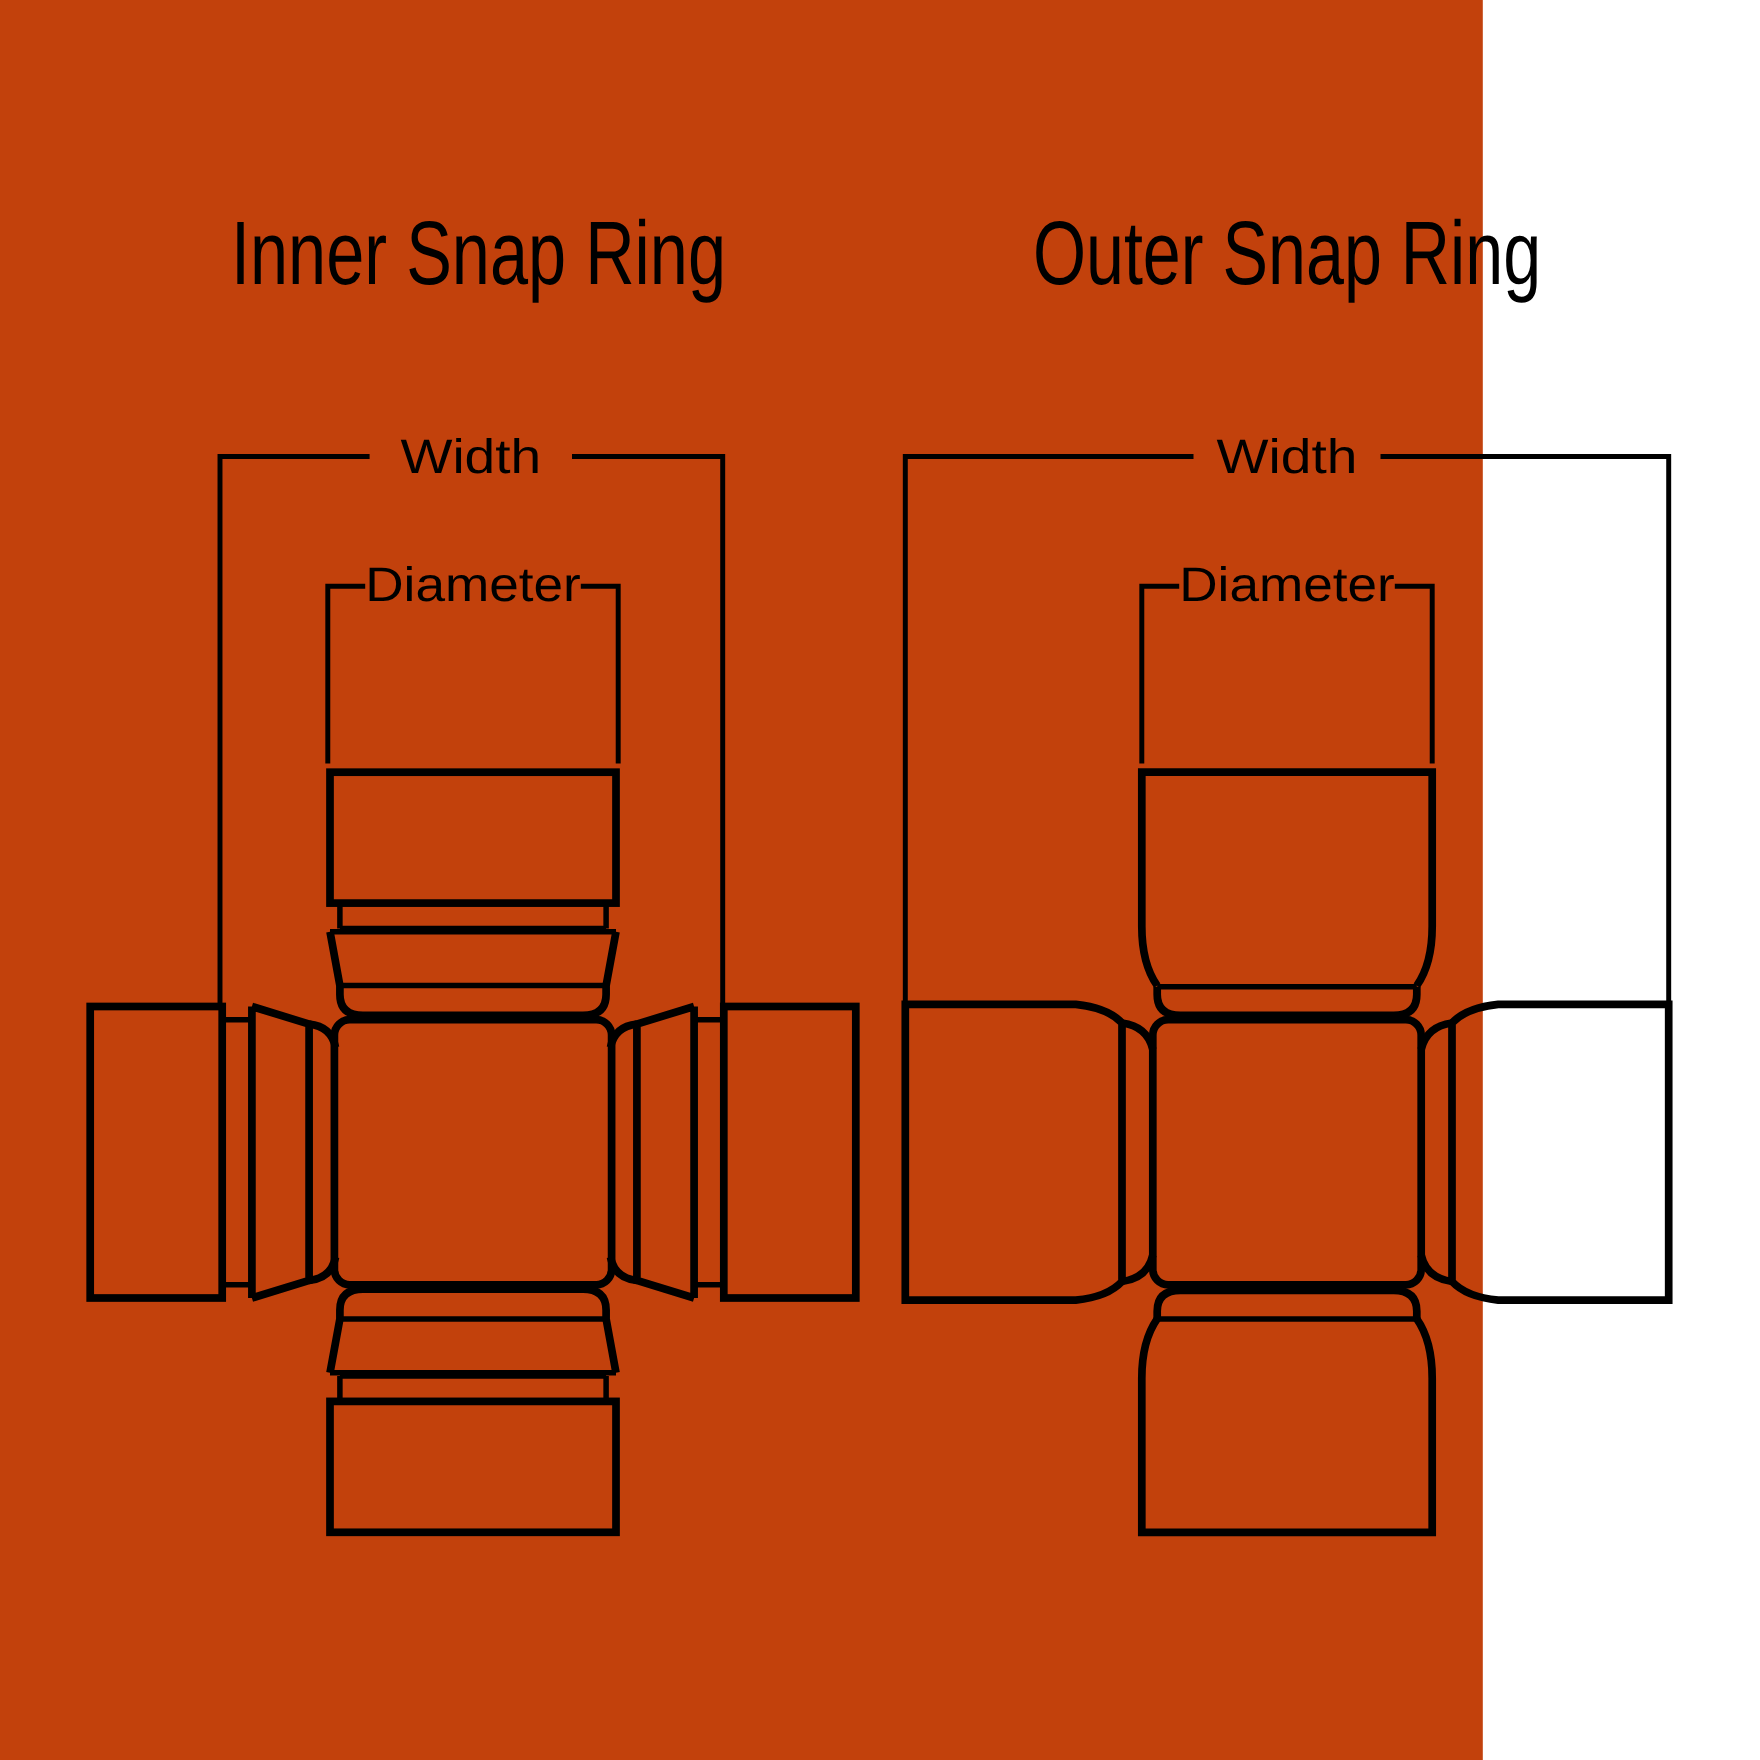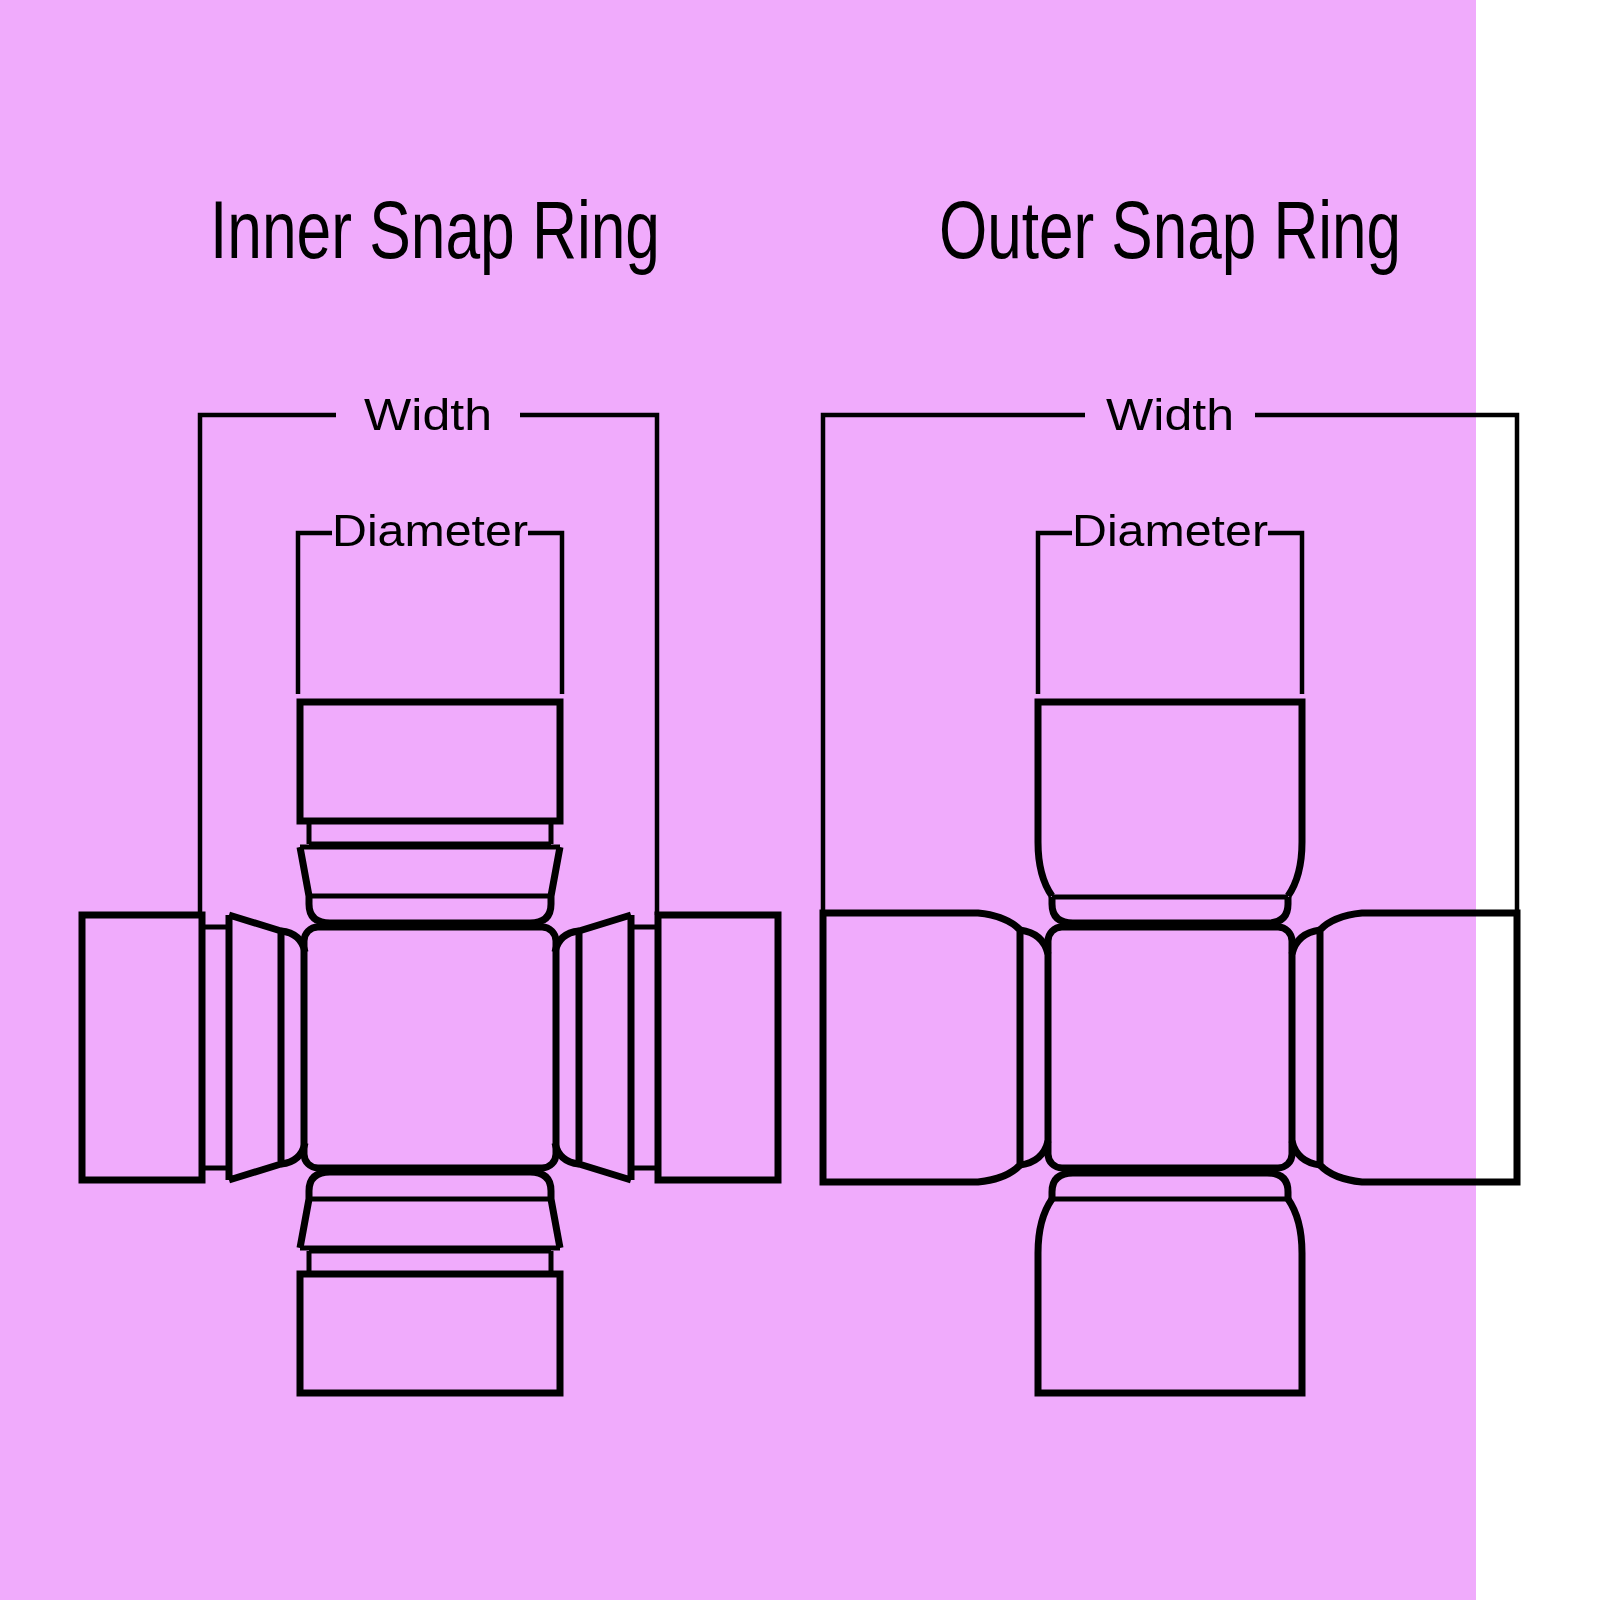--- a/index.html
+++ b/index.html
@@ -6,23 +6,23 @@
     margin: 0;
     padding: 0;
     background: #ffffff;
     width: 1600px;
     height: 1600px;
     overflow: hidden;
     font-family: "Liberation Sans", sans-serif;
   }
   .canvas {
     position: relative;
-    width: 1476px;
+    width: 1348px;
     height: 1600px;
-    background: #f0abfc;
+    background: #c2410c;
   }
   svg { display: block; }
   .stroke { fill: none; stroke: #000000; stroke-linejoin: miter; stroke-linecap: butt; }
   .w-outline { stroke-width: 7; }
   .w-detail  { stroke-width: 5; }
   .w-bracket { stroke-width: 4.5; }
   .t-title {
     fill: #000000;
     font-family: "Liberation Sans", sans-serif;
     font-size: 82px;

